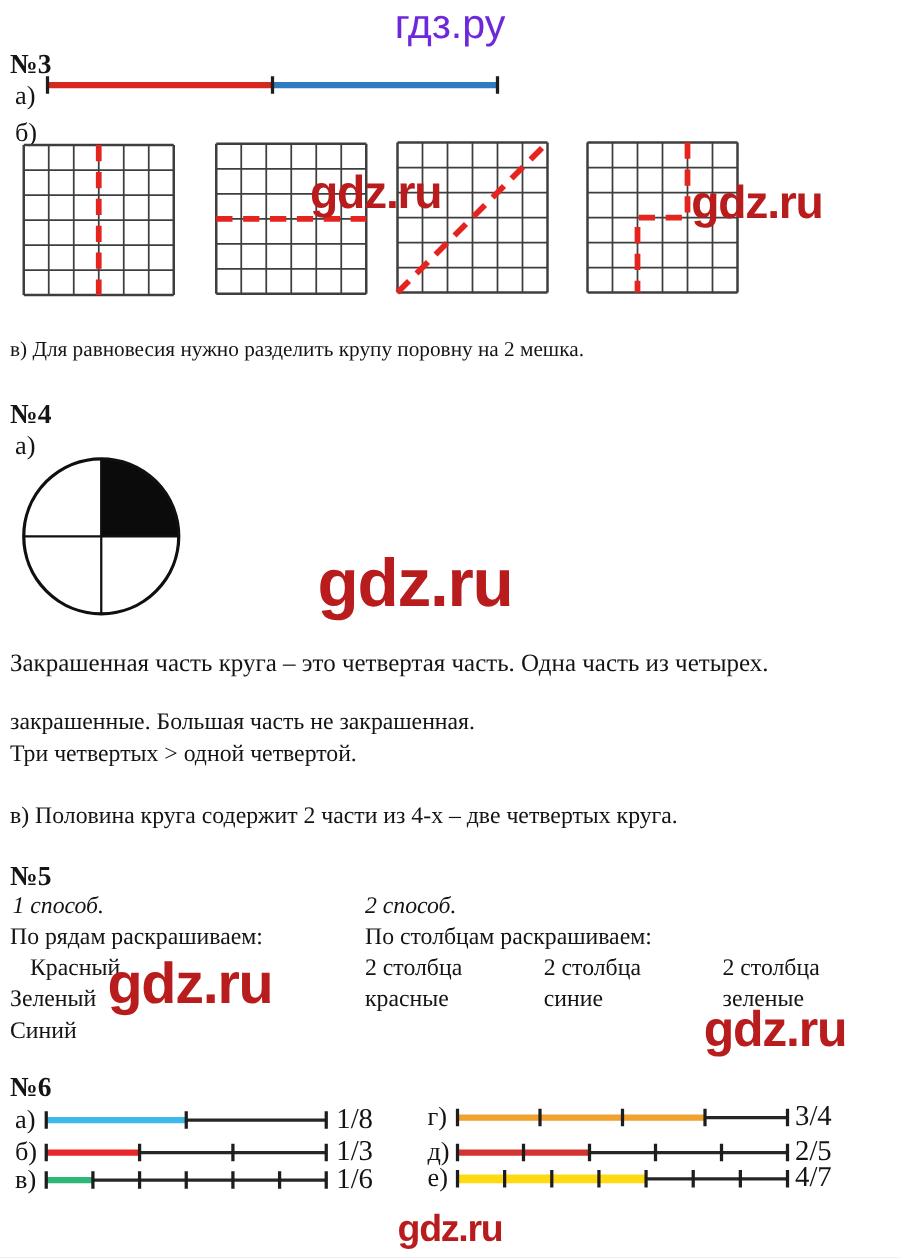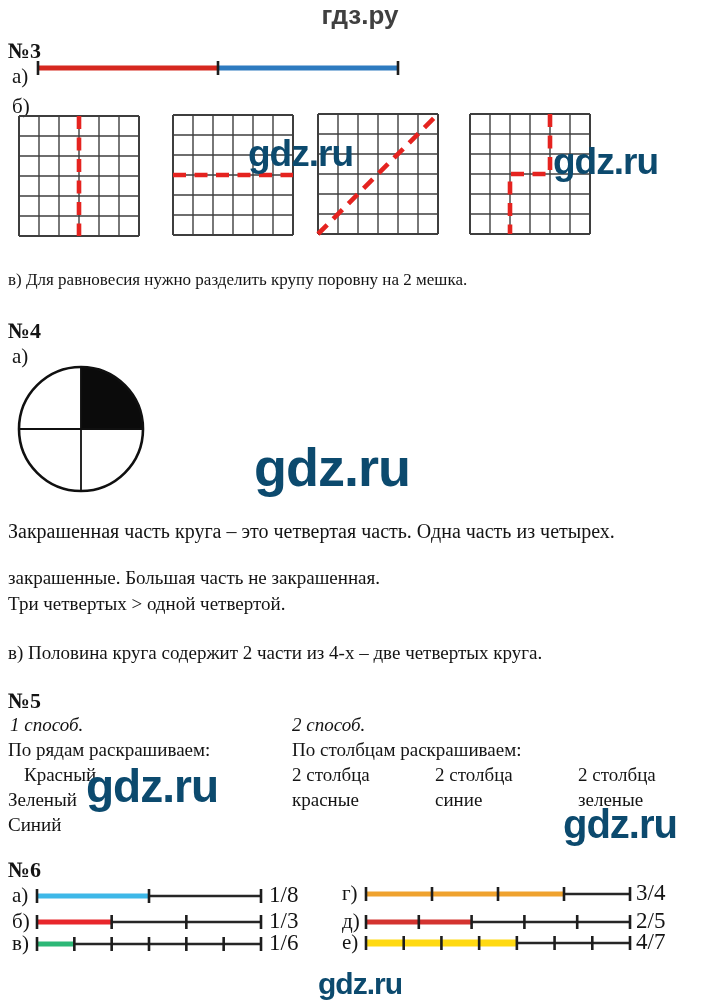--- a/index.html
+++ b/index.html
@@ -1,26 +1,26 @@
 <!DOCTYPE html>
 <html><head>
 <meta charset="utf-8">
 <style>
   html,body{margin:0;padding:0;background:#e8e8e8;}
   #page{position:relative;width:720px;height:1006px;background:#ffffff;overflow:hidden;
         font-family:"Liberation Serif","DejaVu Serif",serif;color:#141414;}
   .abs{position:absolute;}
   .site-title{left:0;right:0;top:0;text-align:center;
-      font-family:"Liberation Sans","DejaVu Sans",sans-serif;font-weight:bold;font-size:26px;color:#404040;}
+      font-family:"Liberation Sans","DejaVu Sans",sans-serif;font-weight:normal;font-size:33px;color:#6d28d9;}
   .heading{font-weight:bold;font-size:22px;}
   .item-label{font-size:21px;}
   .body-text{font-size:17px;}
   .body-text-md{font-size:19px;}
   .caption{font-size:20px;}
-  .wm{font-family:"Liberation Sans","DejaVu Sans",sans-serif;font-weight:bold;color:#0c4a6e;
+  .wm{font-family:"Liberation Sans","DejaVu Sans",sans-serif;font-weight:bold;color:#b91c1c;
       letter-spacing:-1px;line-height:1;white-space:nowrap;}
   .wm1{left:248px;top:135px;font-size:37px;}
   .wm2{left:553px;top:143px;font-size:37px;}
   .wm3{left:254px;top:440px;font-size:54px;}
   .wm4{left:86px;top:763px;font-size:46px;}
   .wm5{left:563px;top:804px;font-size:40px;}
   .wm6{left:318px;top:969px;font-size:30px;}
   .way{font-style:italic;font-size:19px;}
   .justify-line{width:710px;text-align:justify;text-align-last:justify;font-size:19px;}
   .frac{font-size:23px;}

